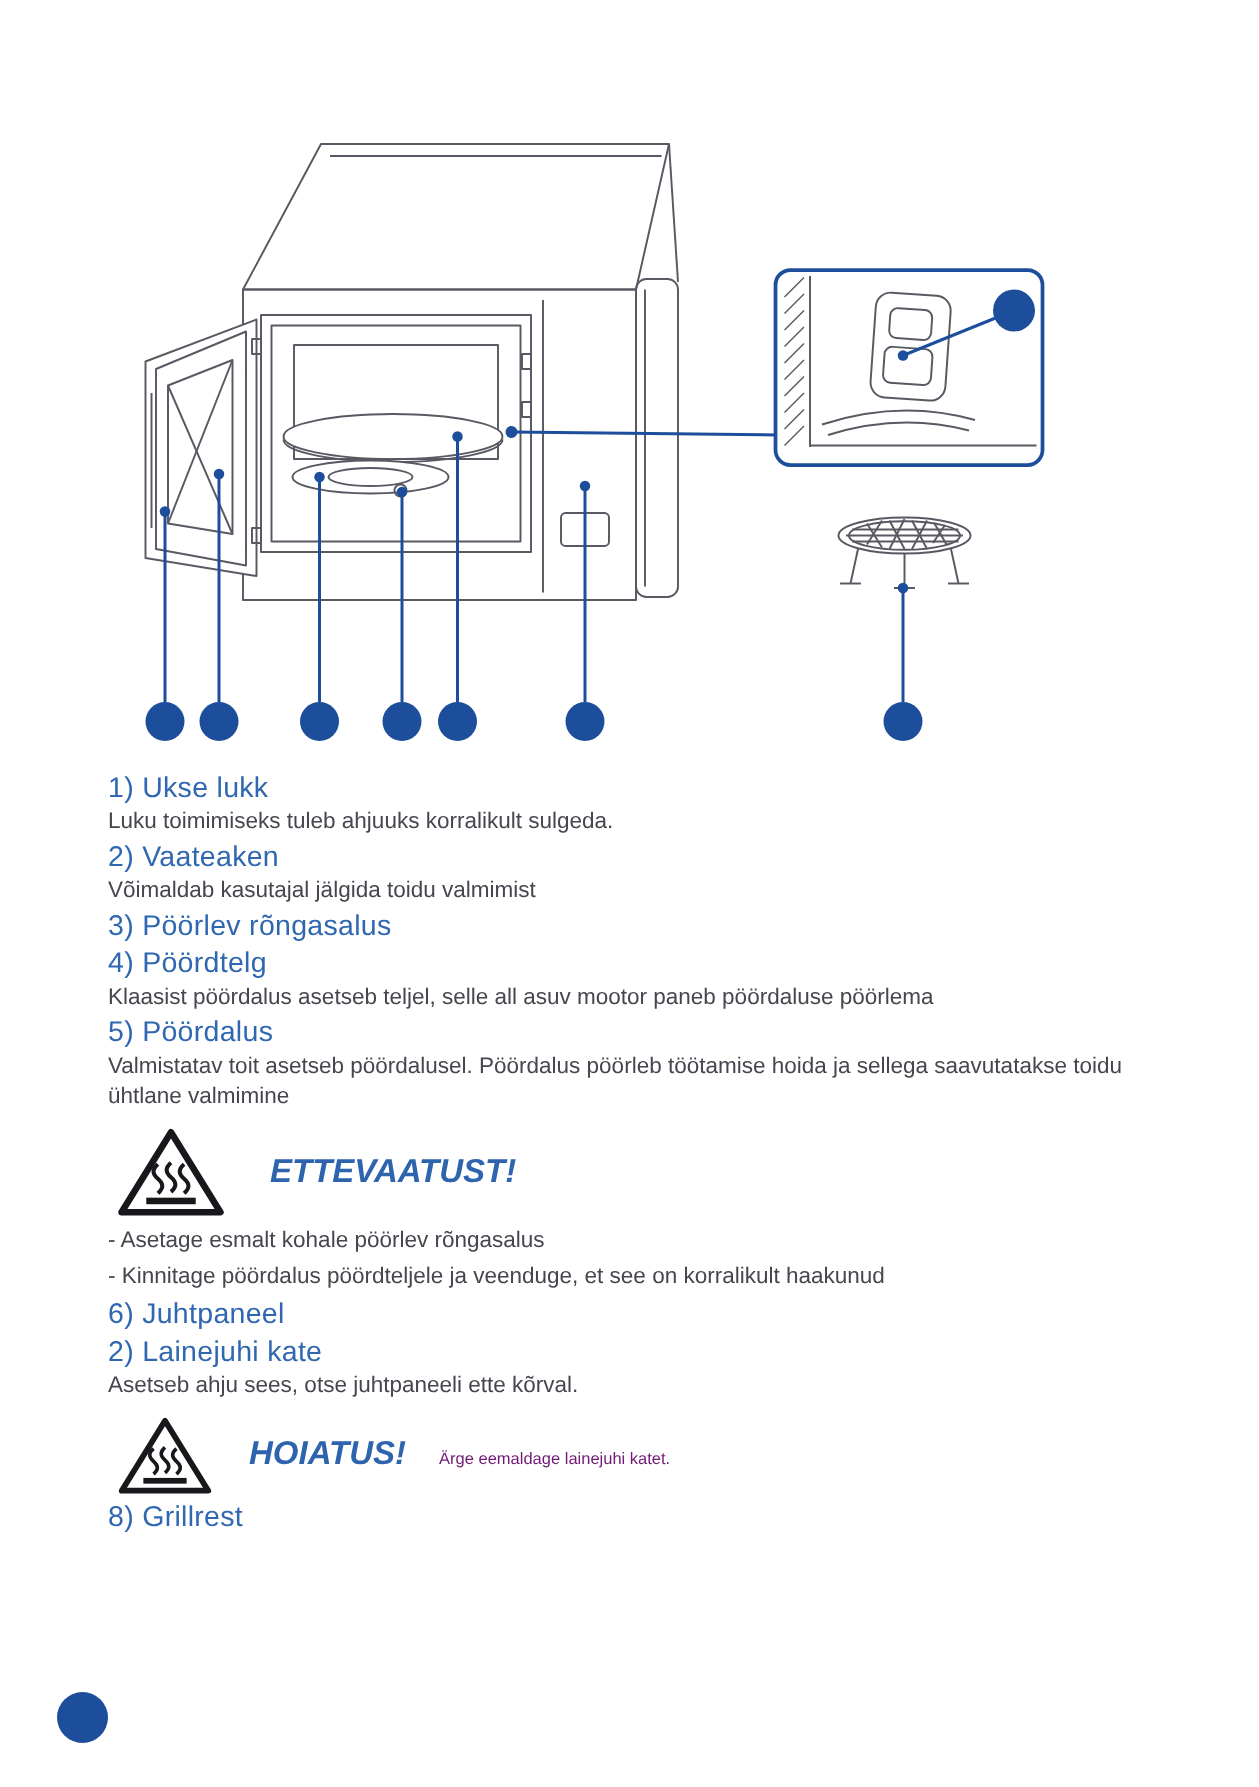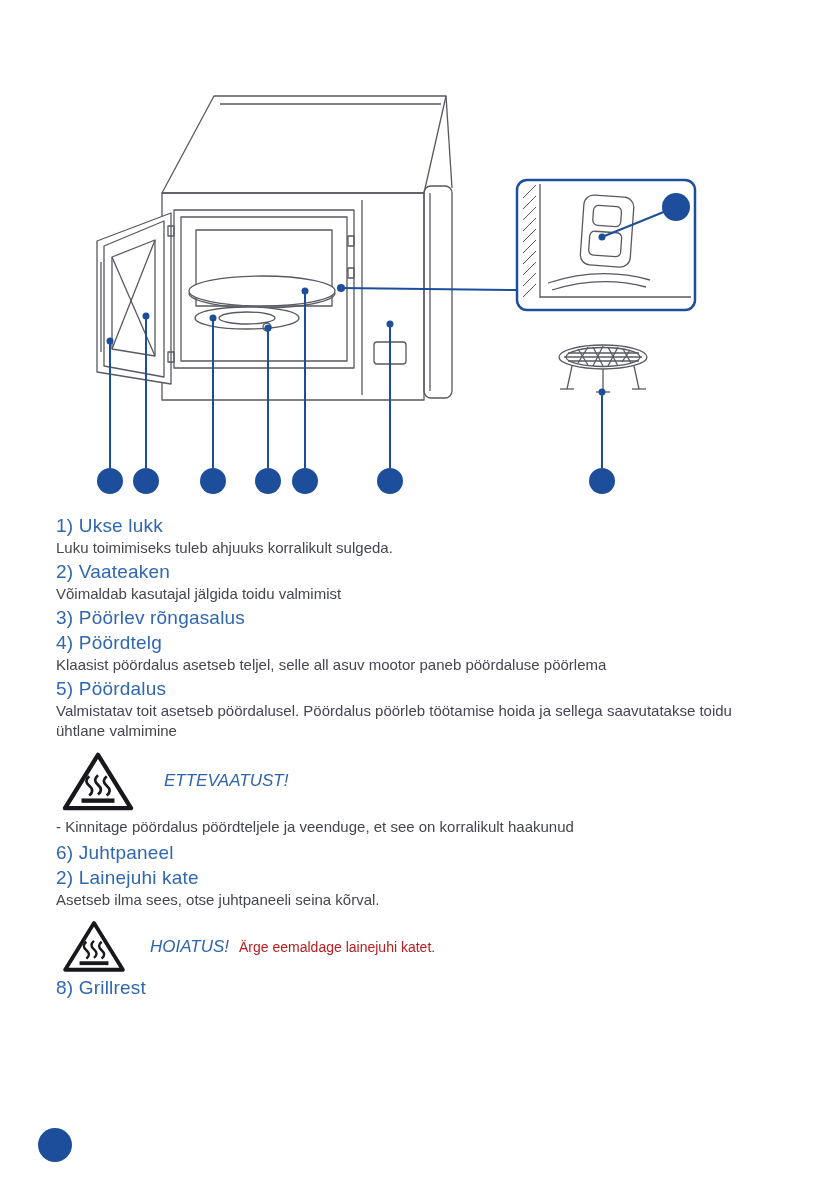--- a/index.html
+++ b/index.html
@@ -3,31 +3,31 @@
 <meta charset="utf-8">
 <style>
   * { margin:0; padding:0; box-sizing:border-box; }
   html,body { background:#ffffff; }
   body {
     width:839px; height:1191px; position:relative; overflow:hidden;
     font-family:"Liberation Sans", sans-serif;
   }
   .page { position:relative; width:839px; height:1191px; background:#fff; }
   .figure { position:absolute; top:0; left:0; width:839px; height:510px; }
-  .content { position:absolute; top:512px; left:56px; width:706px; }
+  .content { position:absolute; top:512px; left:72px; width:706px; }
   .h {
     color:#3067b1; font-size:19px; font-weight:400;
     line-height:23px; margin-top:2px; letter-spacing:.2px;
   }
   .b { color:#45464e; font-size:15px; line-height:20px; margin-top:1px; }
   .li { line-height:24px; margin-top:0; }
   .warn { display:flex; align-items:center; gap:30px; margin:8px 0 2px 6px; }
   .warn2 { gap:24px; }
-  .wlabel { color:#2e64ae; font-weight:400; font-style:italic; font-size:17px; }
-  .wtext { color:#b91c1c; font-weight:400; font-style:normal; font-size:14px; margin-left:10px; }
+  .wlabel { color:#2e64ae; font-weight:700; font-style:italic; font-size:22px; }
+  .wtext { color:#701a75; font-weight:400; font-style:normal; font-size:11px; margin-left:22px; }
   .page-badge {
     position:absolute; left:38px; top:1128px; width:34px; height:34px;
     border-radius:50%; background:#1d4e9c;
   }
   svg.fig { display:block; }
 </style>
 </head>
 <body>
 
 <svg width="0" height="0" style="position:absolute" aria-hidden="true">
@@ -189,26 +189,27 @@
 
     <h2 class="h">5) Pöördalus</h2>
     <p class="b">Valmistatav toit asetseb pöördalusel. Pöördalus pöörleb töötamise hoida ja sellega saavutatakse toidu ühtlane valmimine</p>
 
     <div class="warn">
       <svg width="72" height="64">
           <use href="#hotIcon"></use>
         </svg>
       <span class="wlabel">ETTEVAATUST!</span>
     </div>
+    <p class="b li">- Asetage esmalt kohale pöörlev rõngasalus</p>
     <p class="b li">- Kinnitage pöördalus pöördteljele ja veenduge, et see on korralikult haakunud</p>
 
     <h2 class="h">6) Juhtpaneel</h2>
 
     <h2 class="h">2) Lainejuhi kate</h2>
-    <p class="b">Asetseb ilma sees, otse juhtpaneeli seina kõrval.</p>
+    <p class="b">Asetseb ahju sees, otse juhtpaneeli ette kõrval.</p>
 
     <div class="warn warn2">
       <svg width="64" height="56">
           <use href="#hotIcon"></use>
         </svg>
       <p class="b"><span class="wlabel">HOIATUS!</span><span class="wtext">Ärge eemaldage lainejuhi katet.</span></p>
     </div>
 
     <h2 class="h">8) Grillrest</h2>
 

